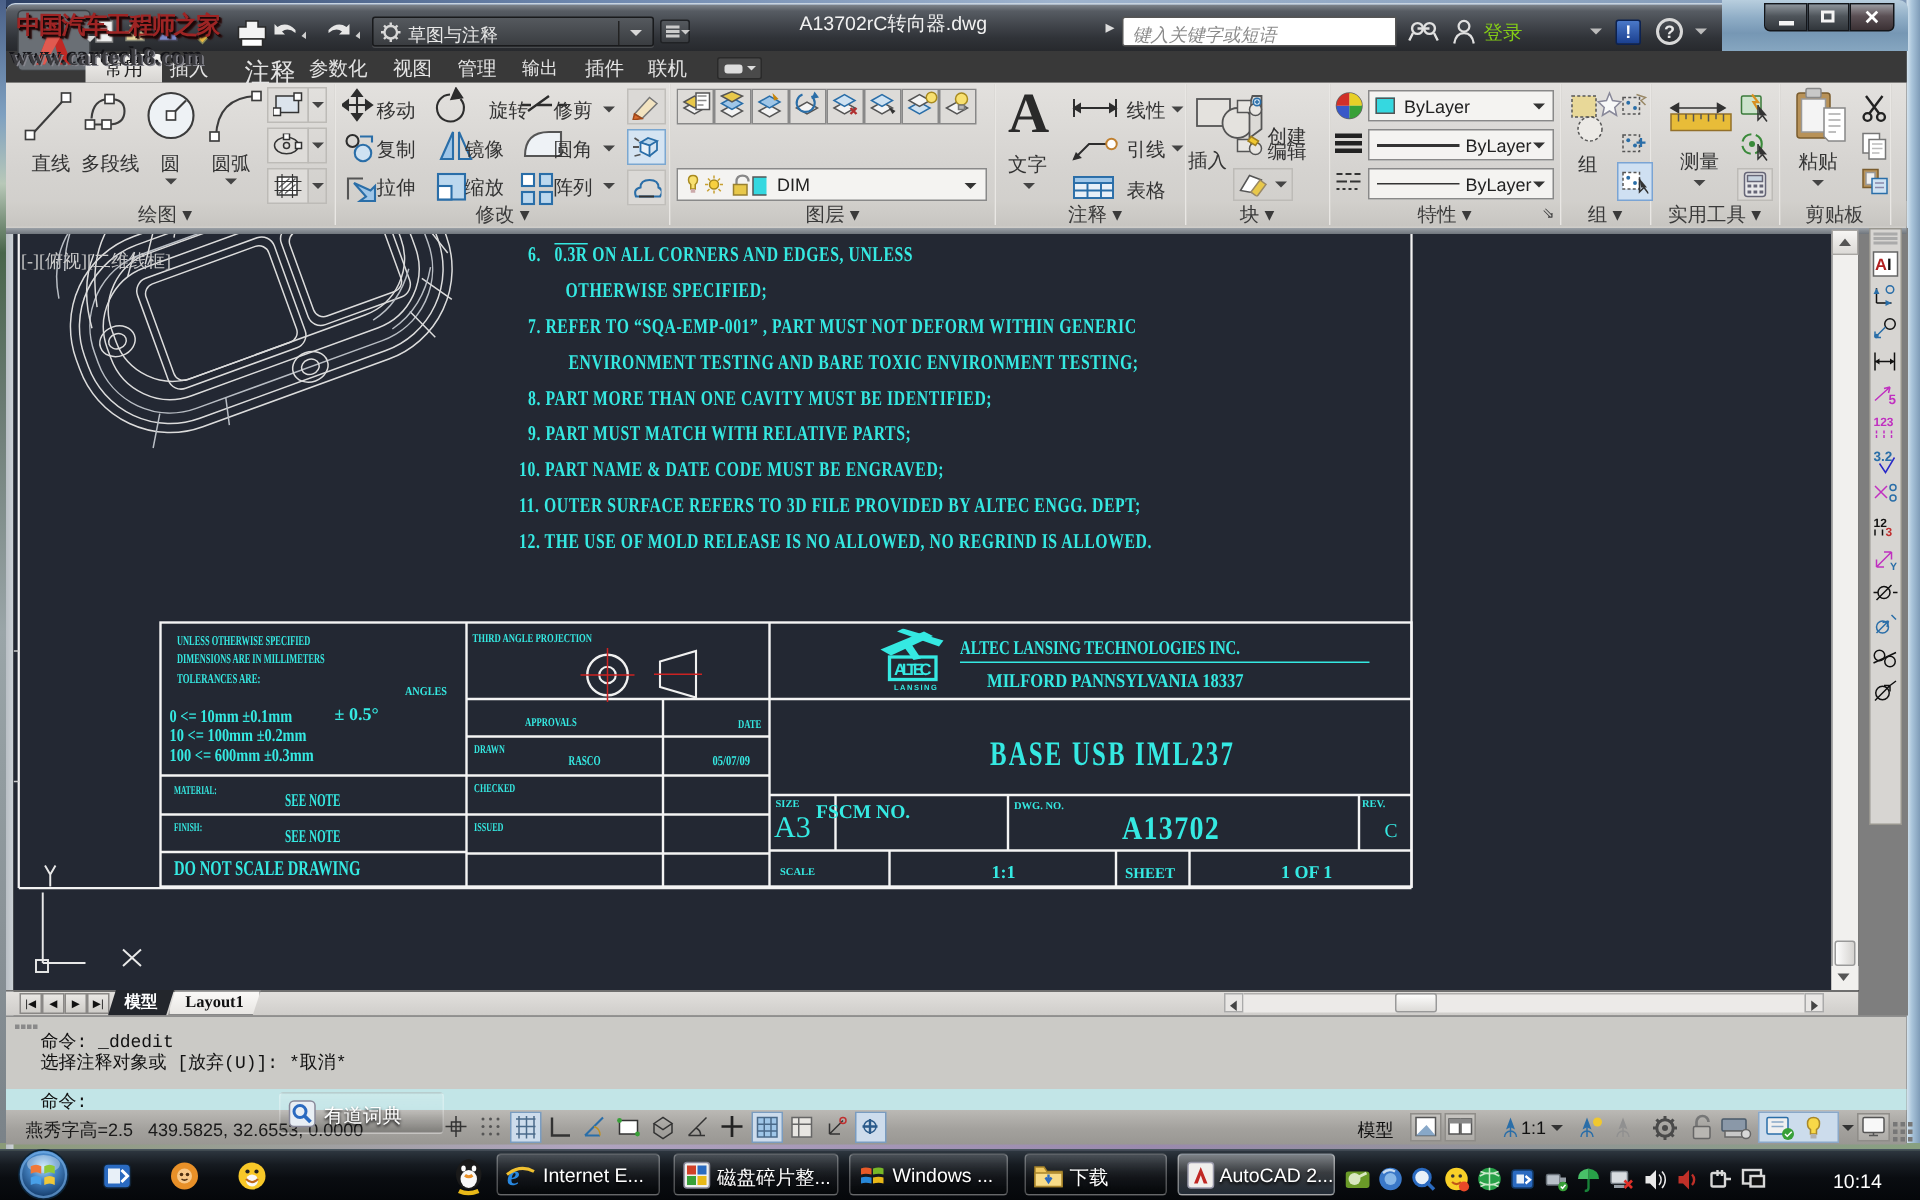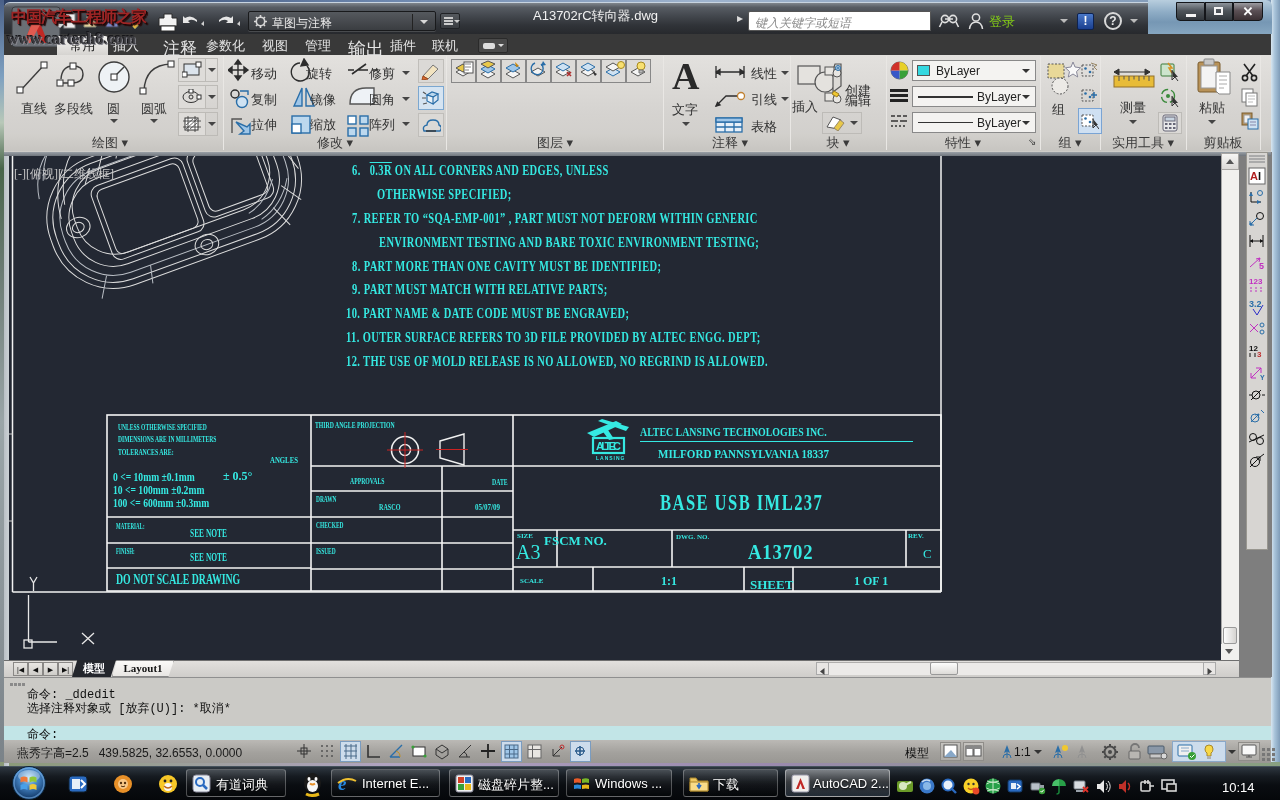--- a/index.html
+++ b/index.html
@@ -120,21 +120,21 @@
  <div class="ab" style="left:57px;top:0;width:30px;height:19px;background:linear-gradient(180deg,#9b9ba0,#5b5055 45%,#3b3134);border:1px solid #14161a;border-radius:0 0 4px 0;color:#fff;font-size:13px;font-weight:bold;text-align:center;line-height:17px">✕</div>
 </div>
 <div class="tx" style="z-index:60;left:11px;top:7px;font-size:16px;font-weight:bold;color:#9e2424;text-shadow:1px 1px 0 #1a0808,2px 2px 1px #2a0a0a;letter-spacing:-1px;font-family:'Liberation Serif',serif">中国汽车工程师之家</div>
 <div class="tx" style="z-index:60;left:7px;top:30px;font-size:16px;font-weight:bold;color:#3a3a3e;text-shadow:1px 1px 0 #85858d,-1px -1px 0 #16161a;letter-spacing:0px;font-family:'Liberation Serif',serif">www.cartech8.com</div>
 <div class="ab" style="left:57px;top:36px;width:51px;height:19px;background:linear-gradient(180deg,#f5f4f1,#d6d4d1);border-radius:3px 3px 0 0;color:#222;font-size:13px;text-align:center;line-height:19px">常用</div>
 <div class="tx" style="left:113px;top:37px;font-size:13px;color:#e4e4e4">插入</div>
 <div class="tx" style="left:163px;top:37px;font-size:17px;color:#e4e4e4">注释</div>
 <div class="tx" style="left:206px;top:37px;font-size:13px;color:#e4e4e4">参数化</div>
 <div class="tx" style="left:262px;top:37px;font-size:13px;color:#e4e4e4">视图</div>
 <div class="tx" style="left:305px;top:37px;font-size:13px;color:#e4e4e4">管理</div>
-<div class="tx" style="left:348px;top:37px;font-size:18px;color:#e4e4e4">输出</div>
+<div class="tx" style="left:348px;top:37px;font-size:12px;color:#e4e4e4">输出</div>
 <div class="tx" style="left:390px;top:37px;font-size:13px;color:#e4e4e4">插件</div>
 <div class="tx" style="left:432px;top:37px;font-size:13px;color:#e4e4e4">联机</div>
 <div class="ab" style="left:478px;top:38px;width:30px;height:15px;background:#4a4a4a;border:1px solid #2a2a2a;border-radius:2px">
       <div class="ab" style="left:4px;top:4px;width:12px;height:6px;background:#ddd;border-radius:2px"></div>
       <div class="ab" style="left:19px;top:5px">
         <span class="dar" style="border-width:3px 3px 0 3px;border-top-color:#ddd"></span>
       </div>
     </div>
 
 <div class="ab" style="left:4px;top:134px;width:1267px;height:17px;background:linear-gradient(180deg,#d2d0cc,#c7c5c1)"></div>
@@ -237,21 +237,21 @@
         <rect x="64" y="66" width="9" height="9" fill="#fff" stroke="#2a6ea8"></rect>
   <g stroke="#2a6ea8">
           <rect x="120" y="58" width="8" height="8" fill="#fff"></rect>
           <rect x="132" y="58" width="8" height="8" fill="#bcd8ee"></rect>
           <rect x="120" y="70" width="8" height="8" fill="#bcd8ee"></rect>
           <rect x="132" y="70" width="8" height="8" fill="#bcd8ee"></rect>
         </g>
  </g>
 </svg>
 <div class="tx rlab" style="left:251px;top:65px">移动</div>
-<div class="tx rlab" style="left:306px;top:65px">旋转</div>
+<div class="tx rlab" style="left:326px;top:65px">旋转</div>
 <div class="tx rlab" style="left:369px;top:65px">修剪</div>
 <div class="ab" style="left:402px;top:71px">
       <span class="dar" style="border-width:4px 4px 0 4px;border-top-color:#444"></span>
     </div>
 <div class="tx rlab" style="left:251px;top:91px">复制</div>
 <div class="tx rlab" style="left:310px;top:91px">镜像</div>
 <div class="tx rlab" style="left:369px;top:91px">圆角</div>
 <div class="ab" style="left:402px;top:97px">
       <span class="dar" style="border-width:4px 4px 0 4px;border-top-color:#444"></span>
     </div>
@@ -315,20 +315,37 @@
           <path d="M141 12 l3 5 l2 -2 z" fill="#333"></path>
    <path d="M155 13 l7 -4 l7 4 l-7 4 z" fill="#cfe2f2" stroke="#2a6ea8"></path>
           <path d="M155 8 l7 -4 l7 4 l-7 4 z" fill="#f4f4f4" stroke="#555"></path>
           <circle cx="170" cy="6" r="3.5" fill="#f8e070" stroke="#a88a20"></circle>
    <path d="M180 13 l7 -4 l7 4 l-7 4 z" fill="#f4f4f4" stroke="#555"></path>
           <circle cx="190" cy="7" r="4" fill="#f8e070" stroke="#a88a20"></circle>
           <path d="M188 11 h4 v3 h-4 z" fill="#b8b8b8" stroke="#777"></path>
   </g>
  </svg>
 </div>
+<div class="ab" style="left:451px;top:112px;width:207px;height:22px;background:#f4f3f1;border:1px solid #898989">
+ <svg class="ab" style="left:3px;top:2px" width="56" height="17" viewBox="0 0 56 17">
+  <path d="M7 2 q3 0 3 3 q0 2 -1.5 3 l0 3 h-3 l0 -3 Q4 7 4 5 q0 -3 3 -3z" fill="#f8e070" stroke="#a88a20"></path>
+        <rect x="5.5" y="11" width="3" height="2.5" fill="#caa"></rect>
+  <circle cx="21" cy="8" r="3" fill="#f8d040" stroke="#a88a20"></circle>
+        <g stroke="#c8a030">
+          <path d="M21 2 v2 M21 12 v2 M15 8 h2 M25 8 h2 M17 4 l1.5 1.5 M24 11 l1.5 1.5 M25 4 l-1.5 1.5 M18 11 l-1.5 1.5"></path>
+        </g>
+  <path d="M36 8 v-2 q0 -4 4 -4 q4 0 4 4" fill="none" stroke="#888" stroke-width="1.5"></path>
+        <rect x="34" y="8" width="9" height="7" fill="#e8c84a" stroke="#988030"></rect>
+  <rect x="47" y="3" width="12" height="12" fill="#35d8e0" stroke="#555"></rect>
+ </svg>
+ <div class="tx" style="left:66px;top:3px;font-size:12px;color:#222">DIM</div>
+ <div class="ab" style="right:6px;top:9px">
+        <span class="dar" style="border-top-color:#333"></span>
+      </div>
+</div>
 
 <div class="tx" style="left:672px;top:58px;font-size:38px;font-family:'Liberation Serif',serif;color:#2a2a2a;font-weight:bold;line-height:36px">A</div>
 <div class="tx rlab" style="left:672px;top:101px">文字</div>
 <div class="ab" style="left:682px;top:122px">
       <span class="dar" style="border-width:4px 4px 0 4px;border-top-color:#444"></span>
     </div>
 <svg class="ab" style="left:714px;top:62px" width="32" height="72" viewBox="0 0 32 72">
  <g fill="none" stroke="#2d2d2d" stroke-width="1.3">
   <path d="M2 4 v12 M30 4 v12 M2 10 h28 M2 10 l4 -2.5 v5 z M30 10 l-4 -2.5 v5 z" fill="#2d2d2d"></path>
   <path d="M2 44 l10 -10 h12" stroke="#2d2d2d"></path>
@@ -690,21 +707,21 @@
 <div class="tx cy" style="left:660px;top:490px;font-size:23px;letter-spacing:2px;transform:scaleX(0.72);transform-origin:0 0">BASE USB IML237</div>
 <div class="tx cy" style="left:517px;top:532px;font-size:7px">SIZE</div>
 <div class="tx cy" style="left:516px;top:541px;font-size:20px;font-weight:normal">A3</div>
 <div class="tx cy" style="left:544px;top:533px;font-size:13px">FSCM NO.</div>
 <div class="tx cy" style="left:676px;top:533px;font-size:7px">DWG. NO.</div>
 <div class="tx cy" style="left:748px;top:539px;font-size:22px;letter-spacing:1px;transform:scaleX(0.85);transform-origin:0 0">A13702</div>
 <div class="tx cy" style="left:908px;top:532px;font-size:7px">REV.</div>
 <div class="tx cy" style="left:923px;top:546px;font-size:13px;font-weight:normal">C</div>
 <div class="tx cy" style="left:520px;top:577px;font-size:7px">SCALE</div>
 <div class="tx cy" style="left:661px;top:574px;font-size:12px">1:1</div>
-<div class="tx cy" style="left:750px;top:577px;font-size:13px">SHEET</div>
+<div class="tx cy" style="left:750px;top:577px;font-size:10px">SHEET</div>
 <div class="tx cy" style="left:854px;top:574px;font-size:12px">1 OF 1</div>
 
 <div class="ab" style="left:4px;top:152px;width:1267px;height:4px;background:linear-gradient(180deg,#9aa0a6,#70767d)"></div>
 
 <div class="ab" style="left:1221px;top:153px;width:18px;height:17px;background:linear-gradient(180deg,#f6f5f3,#dcdad7);border:1px solid #a8a6a3">
       <div class="ab" style="left:4px;top:5px">
         <span class="dar" style="border-width:0 4px 5px 4px;border-bottom:5px solid #555"></span>
       </div>
     </div>
 <div class="ab" style="left:1223px;top:627px;width:14px;height:17px;background:linear-gradient(90deg,#fdfdfd,#d5d3d0);border:1px solid #999;border-radius:2px"></div>
@@ -961,21 +978,21 @@
       <circle cx="12" cy="9" r="1.2" fill="#503010"></circle>
       <path d="M8 12 q2 1.5 4 0" stroke="#503010" fill="none"></path>
     </svg>
 <svg class="ab" style="left:158px;top:774px" width="20" height="20" viewBox="0 0 20 20">
       <circle cx="10" cy="10" r="9" fill="#f8c828"></circle>
       <circle cx="10" cy="13" r="4" fill="#f8f8f8"></circle>
       <circle cx="7" cy="7" r="1.4" fill="#222"></circle>
       <circle cx="13" cy="7" r="1.4" fill="#222"></circle>
       <path d="M6 12 q4 4 8 0" stroke="#c06818" stroke-width="1.5" fill="none"></path>
     </svg>
-<div class="tbt" style="left:186px;width:100px;border:1px solid rgba(255,255,255,0.28);border-radius:3px;background:linear-gradient(180deg,rgba(255,255,255,0.16),rgba(255,255,255,0.05) 45%,rgba(0,0,0,0.2));top:769px;height:28px">
+<div class="tbt" style="left:186px;width:110px;border:1px solid rgba(255,255,255,0.28);border-radius:3px;background:linear-gradient(180deg,rgba(255,255,255,0.16),rgba(255,255,255,0.05) 45%,rgba(0,0,0,0.2));top:728px;height:28px">
  <svg class="ab" style="left:5px;top:4px" width="19" height="19" viewBox="0 0 19 19">
         <rect x="1" y="1" width="17" height="17" rx="3" fill="#e8eef4" stroke="#889"></rect>
         <circle cx="8" cy="8" r="4" fill="none" stroke="#2a6ac0" stroke-width="2"></circle>
         <path d="M11 11 l4 4" stroke="#2a6ac0" stroke-width="2.5"></path>
       </svg>
  <div class="tx" style="left:29px;top:6px;font-size:13px;color:#fff;text-shadow:0 1px 2px #000">有道词典</div>
 </div>
 <svg class="ab" style="left:302px;top:772px" width="21" height="25" viewBox="0 0 21 25">
       <ellipse cx="10.5" cy="11" rx="8.5" ry="10" fill="#1a1a1a"></ellipse>
       <ellipse cx="10.5" cy="14" rx="5.5" ry="6" fill="#f8f8f8"></ellipse>

